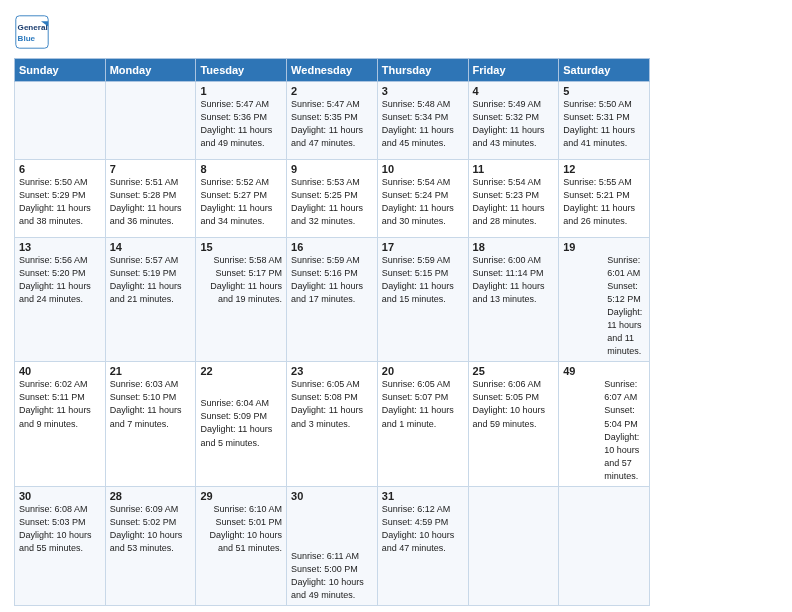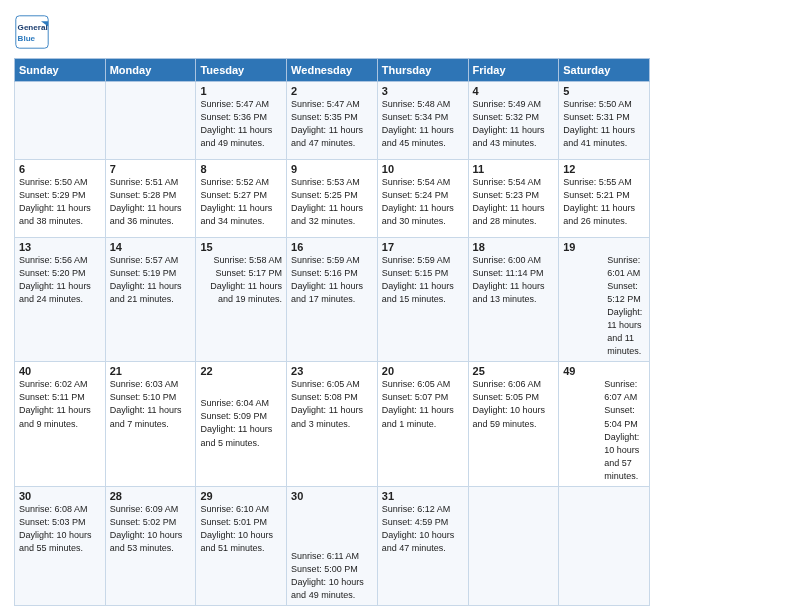--- a/index.html
+++ b/index.html
@@ -288,21 +288,21 @@
 Daylight: 10 hours and 55 minutes.</div>
           </td>
           <td>
             <span class="day-num">28</span>
             <div class="cell-info" style="white-space: pre-line;">Sunrise: 6:09 AM
 Sunset: 5:02 PM
 Daylight: 10 hours and 53 minutes.</div>
           </td>
           <td>
             <span class="day-num">29</span>
-            <div class="cell-info" style="white-space: pre-line;">Sunrise: 6:10 AM
+            <div class="cell-info" style="white-space: pre-line; text-align: right;">Sunrise: 6:10 AM
 Sunset: 5:01 PM
 Daylight: 10 hours and 51 minutes.</div>
           </td>
           <td>
             <span class="day-num">30</span>
             <div class="cell-info" style="white-space: pre-line; margin-top: 48px;">Sunrise: 6:11 AM
 Sunset: 5:00 PM
 Daylight: 10 hours and 49 minutes.</div>
           </td>
           <td>

